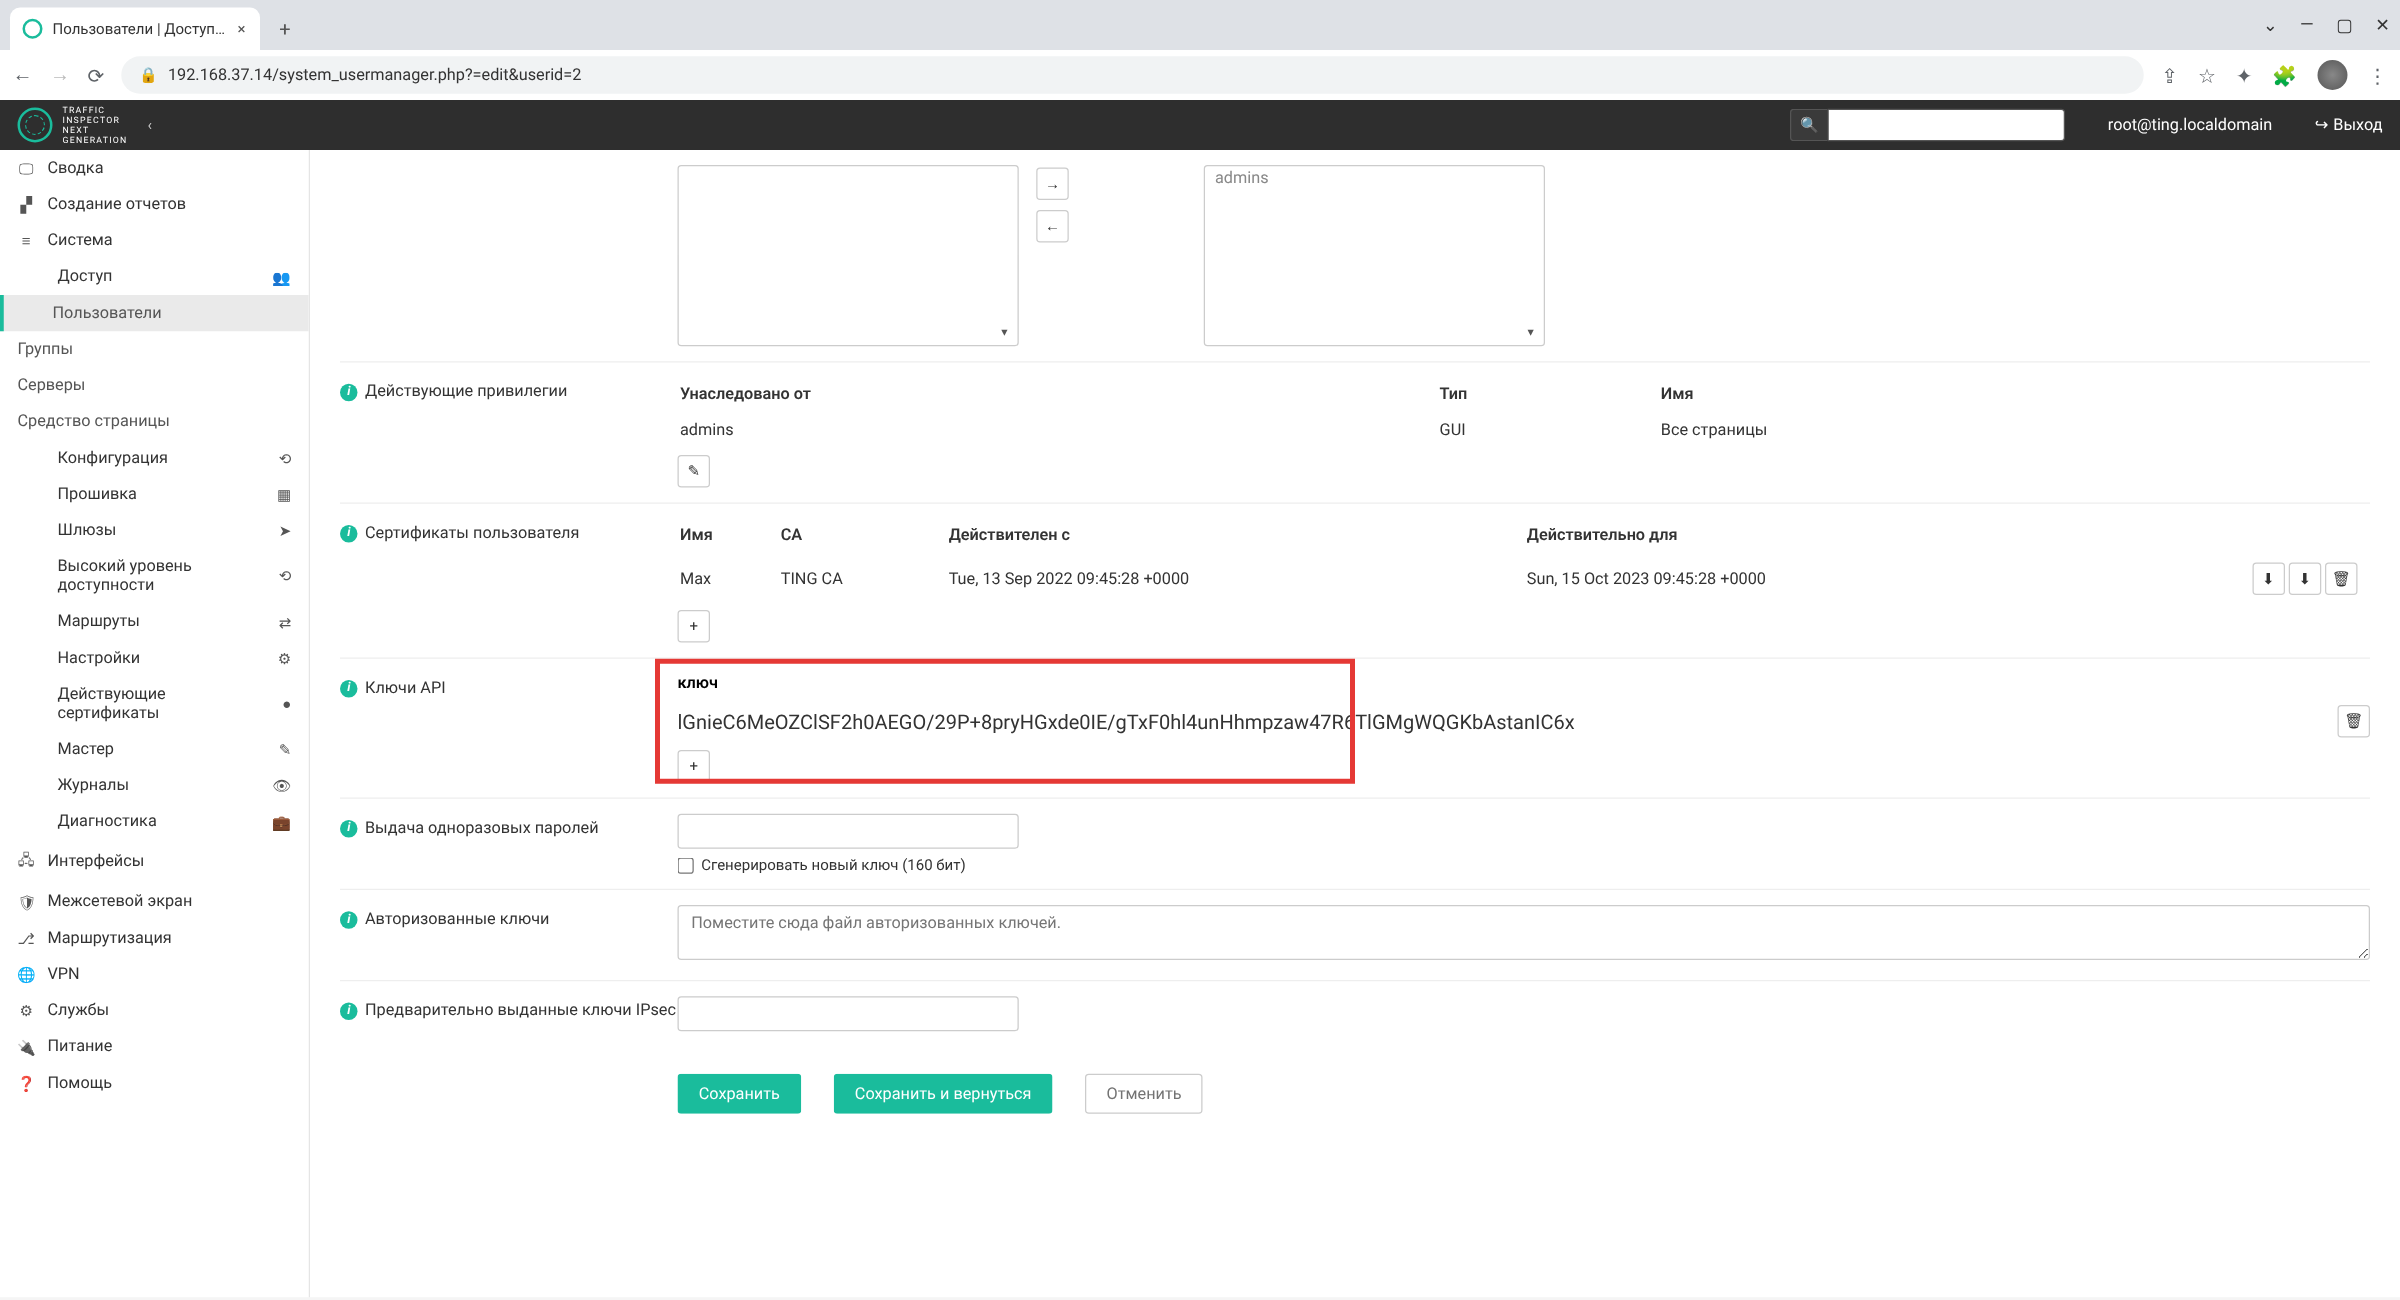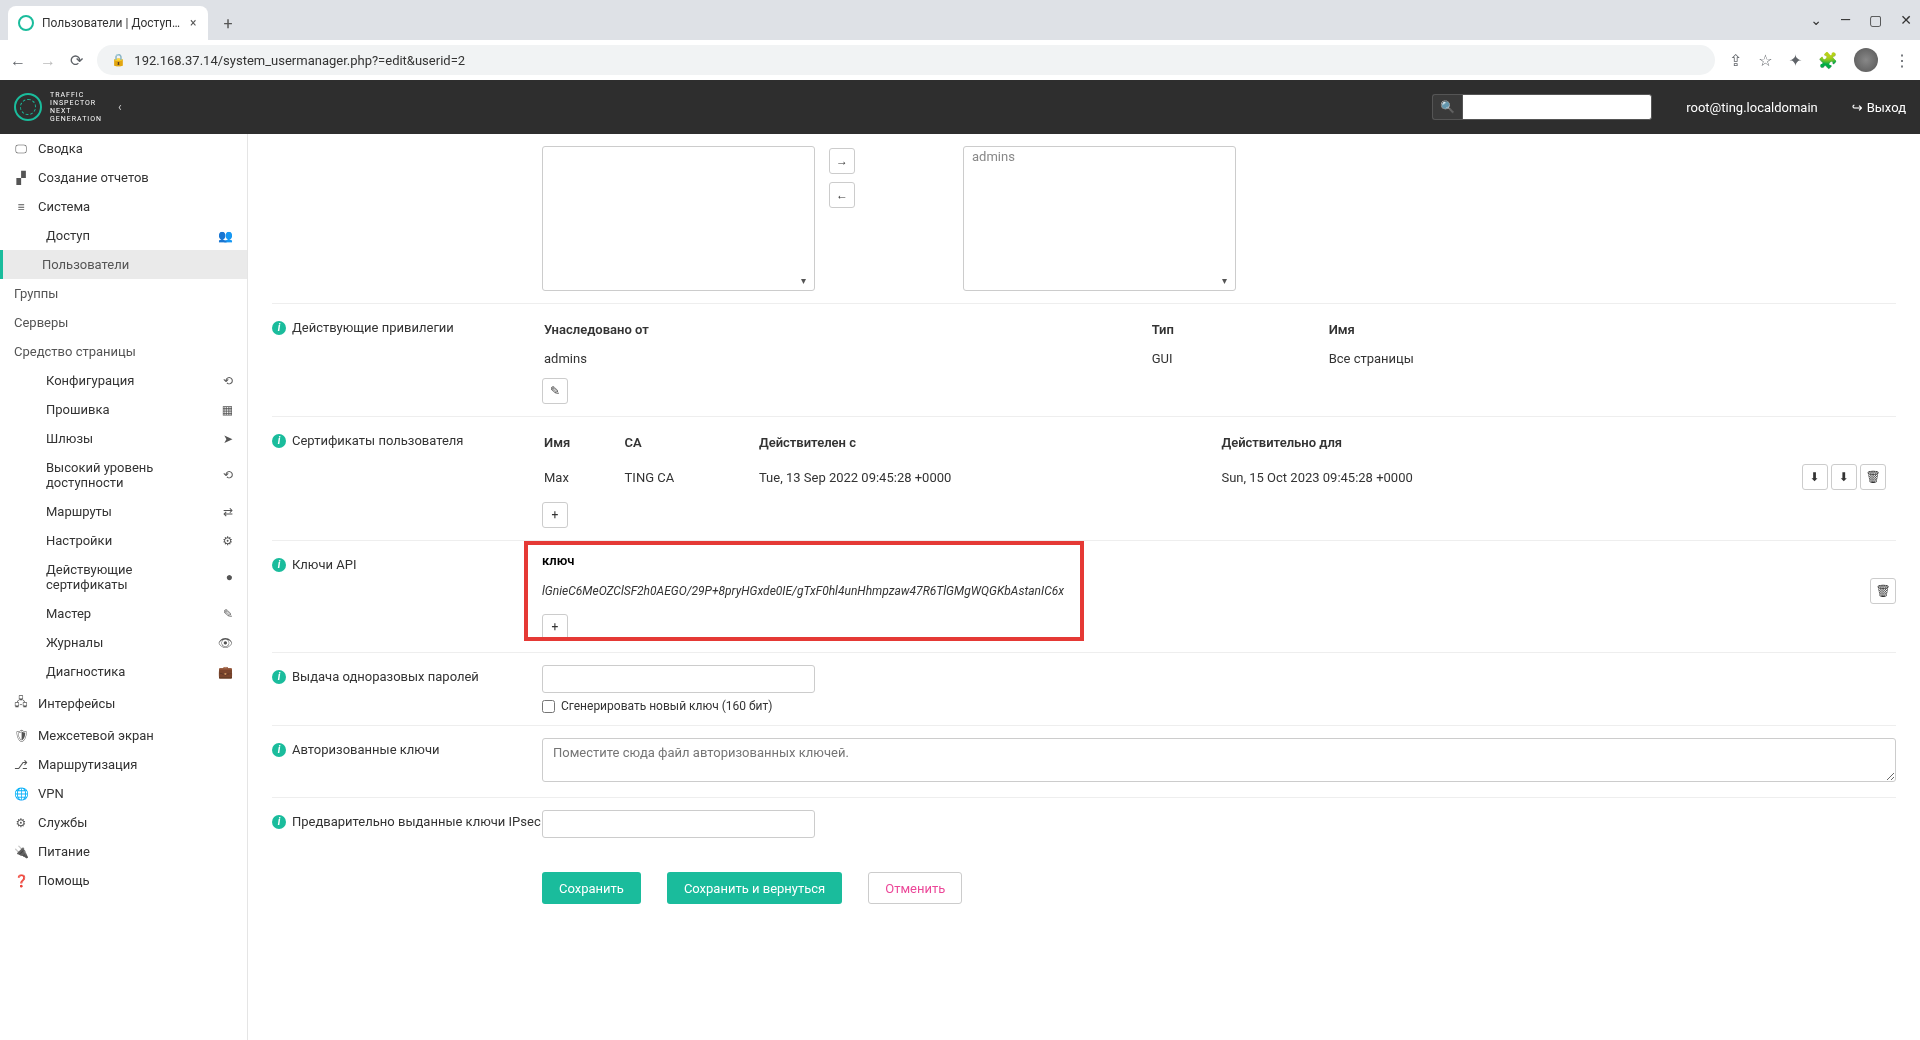--- a/index.html
+++ b/index.html
@@ -17,21 +17,21 @@
 .window-controls span { font-size: 14px; color: #333; cursor: pointer; }
 .addr-bar { height: 40px; background: #fff; display: flex; align-items: center; padding: 0 10px; gap: 14px; }
 .nav-btn { color: #5f6368; font-size: 16px; cursor: pointer; }
 .nav-btn.disabled { color: #bbb; }
 .url-box { flex: 1; display: flex; align-items: center; gap: 8px; background: #f1f3f4; height: 30px; border-radius: 15px; padding: 0 14px; font-size: 13px; color: #333; }
 .lock { color: #5f6368; font-size: 12px; }
 .addr-icons { display: flex; align-items: center; gap: 16px; color: #5f6368; }
 .avatar { width: 24px; height: 24px; border-radius: 50%; background: radial-gradient(circle, #888, #555); }
 
 
-.app-header { background: #2e2e2e; height: 54px; display: flex; align-items: center; padding: 0 14px; color: #ccc; gap: 16px; }
+.app-header { background: #2e2e2e; height: 40px; display: flex; align-items: center; padding: 0 14px; color: #ccc; gap: 16px; }
 .logo { display: flex; align-items: center; gap: 8px; }
 .logo-mark { width: 28px; height: 28px; border-radius: 50%; border: 2px solid #1abc9c; position: relative; }
 .logo-mark::after { content: ""; position: absolute; inset: 4px; border-radius: 50%; border: 1px dashed #1abc9c; }
 .logo-text { font-size: 7px; line-height: 8px; letter-spacing: 1px; color: #fff; }
 .collapse-btn { color: #ccc; font-size: 12px; cursor: pointer; }
 .header-spacer { flex: 1; }
 .search-wrap { display: flex; }
 .search-btn { width: 30px; height: 26px; background: #3a3a3a; border: 1px solid #555; border-right: none; border-radius: 3px 0 0 3px; display: flex; align-items: center; justify-content: center; color: #ccc; font-size: 12px; }
 .search-input { width: 190px; height: 26px; background: #fff; border: 1px solid #555; border-radius: 0 3px 3px 0; padding: 0 8px; font-size: 12px; }
 .user-label { font-size: 13px; color: #fff; margin-left: 18px; }
@@ -69,24 +69,24 @@
 .data-table td { padding: 4px 8px 4px 0; color: #333; }
 .actions-right { text-align: right; white-space: nowrap; }
 
 .text-input { width: 273px; height: 28px; border: 1px solid #ccc; border-radius: 3px; padding: 0 8px; font-size: 13px; }
 .textarea { width: 100%; min-height: 36px; border: 1px solid #ccc; border-radius: 3px; padding: 6px 10px; font-size: 13px; resize: vertical; }
 .checkbox-row { display: flex; align-items: center; gap: 6px; margin-top: 6px; font-size: 12px; color: #333; }
 
 .btn-row { display: flex; gap: 26px; margin-top: 10px; }
 .btn { height: 32px; padding: 0 16px; border-radius: 3px; font-size: 13px; cursor: pointer; border: 1px solid transparent; }
 .btn-primary { background: #1abc9c; color: #fff; }
-.btn-default { background: #fff; color: #ec4899; border-color: #ccc; }
+.btn-default { background: #fff; color: #737373; border-color: #ccc; }
 
 .api-key-row { display: flex; align-items: center; }
-.api-key-text { flex: 1; font-size: 12px; color: #333; word-break: break-all; padding-right: 16px; font-style: italic; }
+.api-key-text { flex: 1; font-size: 16px; color: #333; word-break: break-all; padding-right: 16px; }
 </style>
 </head>
 <body>
 
 <div class="browser-chrome">
   <div class="tab-bar">
     <div class="tab">
       <span class="tab-favicon"></span>
       <span class="tab-title">Пользователи | Доступ | Систем</span>
       <span class="tab-close">×</span>

